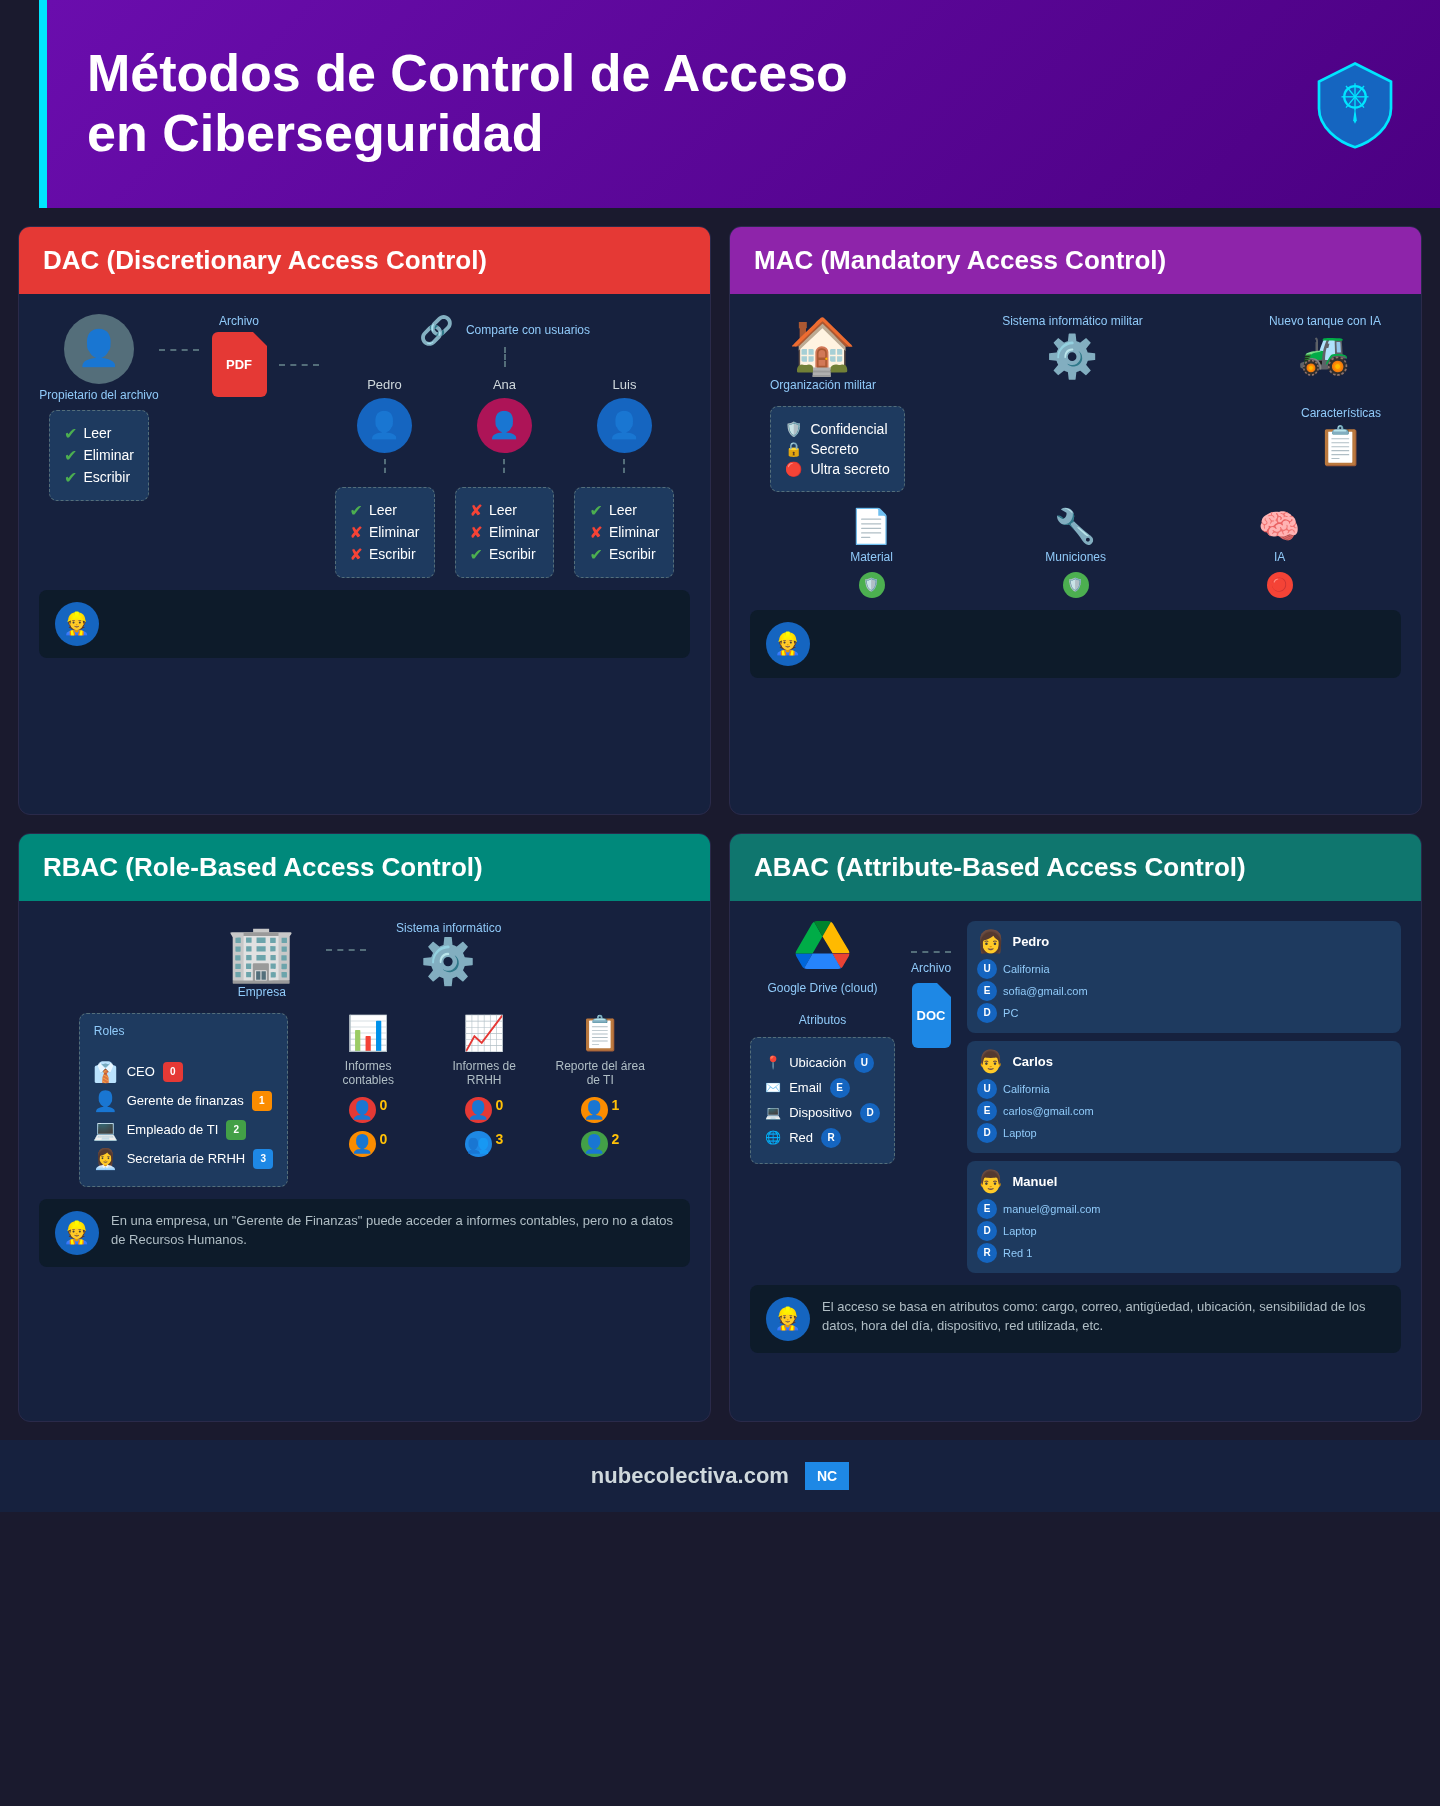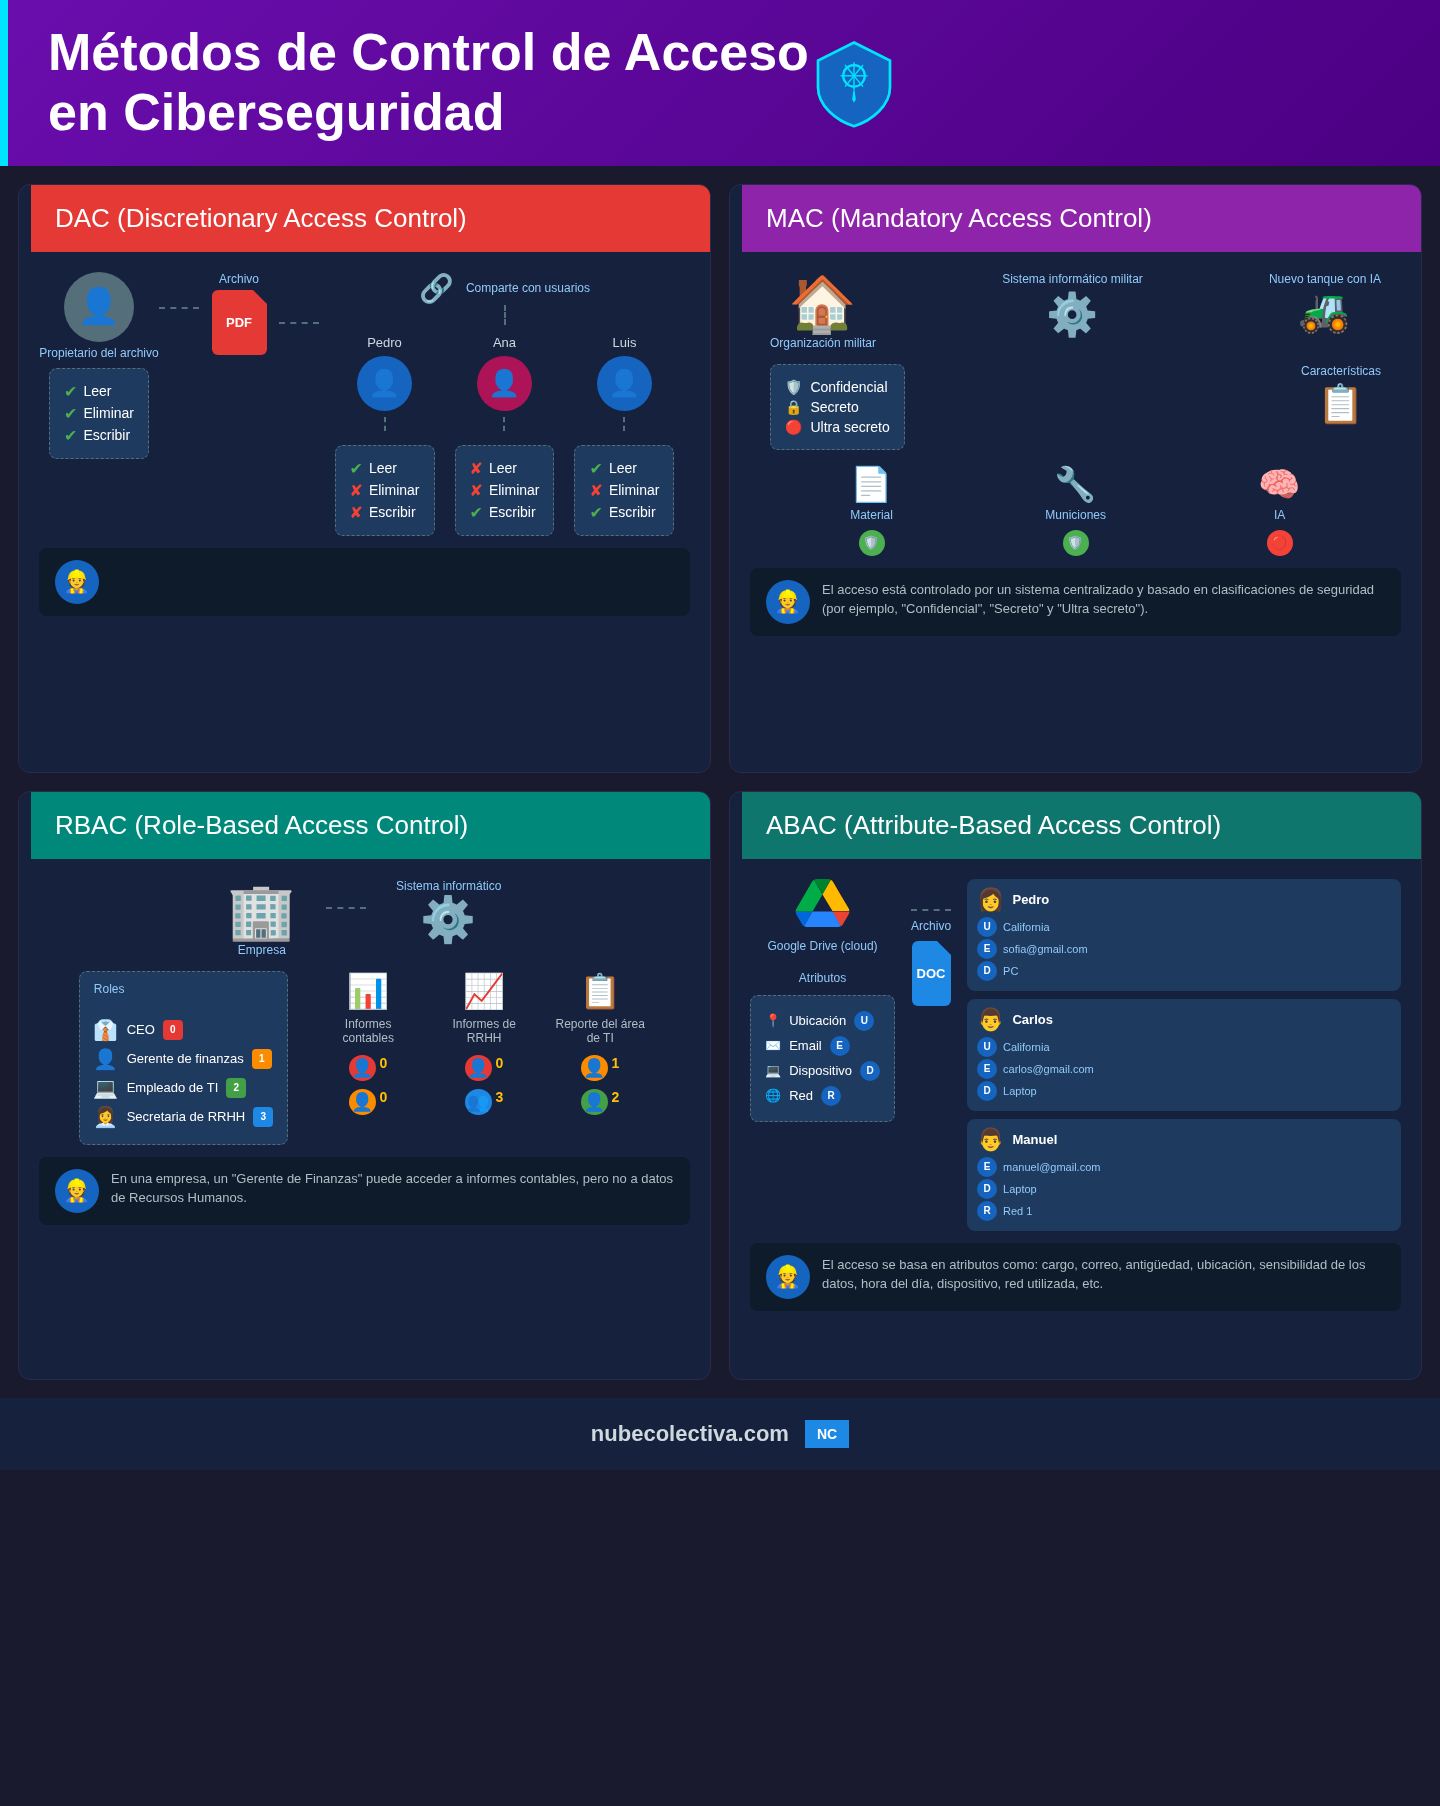--- a/index.html
+++ b/index.html
@@ -7,24 +7,26 @@
       width: 1440px;
       min-height: 1806px;
       background: #1a1a2e;
       font-family: Arial, sans-serif;
       color: #fff;
     }
 
     
     .header {
       background: linear-gradient(135deg, #6a0dad, #4b0082);
-      padding: 23px 40px;
-      display: flex;
-      align-items: center;
+      padding: 44px 40px;
+      display: flex;
+      align-items: center;
+      justify-content: space-between;
       border-left: 8px solid #00e5ff;
+      margin-left: 39px;
     }
     .header-title {
       font-size: 52px;
       font-weight: 900;
       color: #fff;
       line-height: 1.15;
     }
     .header-icon {
       width: 90px;
       height: 90px;
@@ -41,22 +43,21 @@
     .section-card {
       background: #16213e;
       border-radius: 12px;
       overflow: hidden;
       border: 1px solid #2a2a4a;
     }
 
     .section-header {
       padding: 18px 24px;
       font-size: 26px;
-      font-weight: 400;
-      margin-left: 12px;
+      font-weight: 700;
     }
     .section-header.dac { background: #e53935; }
     .section-header.mac { background: #8e24aa; }
     .section-header.rbac { background: #00897b; }
     .section-header.abac { background: #0f766e; }
 
     .section-body {
       padding: 20px;
       min-height: 520px;
     }
@@ -574,21 +575,20 @@
           <div class="mac-item col-center">
             <span style="font-size:34px;">🧠</span>
             <div class="label-text">IA</div>
             <div class="security-badge badge-red mt-4">🔴</div>
           </div>
         </div>
       </div>
 
       <div class="info-bar mt-12">
         <div class="info-avatar">👷</div>
-        <div>El acceso está controlado por un sistema centralizado y basado en clasificaciones de seguridad (por ejemplo, "Confidencial", "Secreto" y "Ultra secreto").</div>
       </div>
     </div>
   </div>
 
   <div class="section-card">
     <div class="section-header rbac">
       <span>RBAC (Role-Based Access Control)</span>
     </div>
     <div class="section-body">
 

